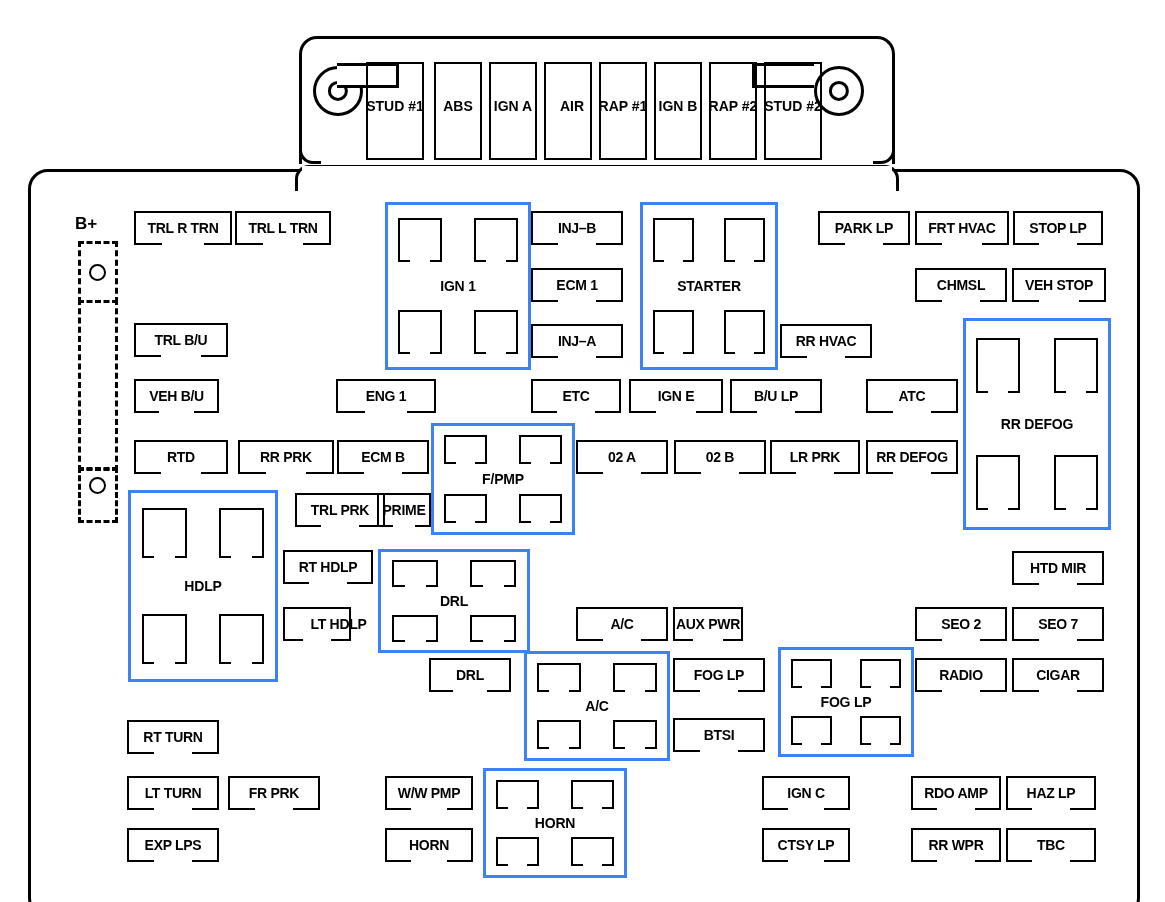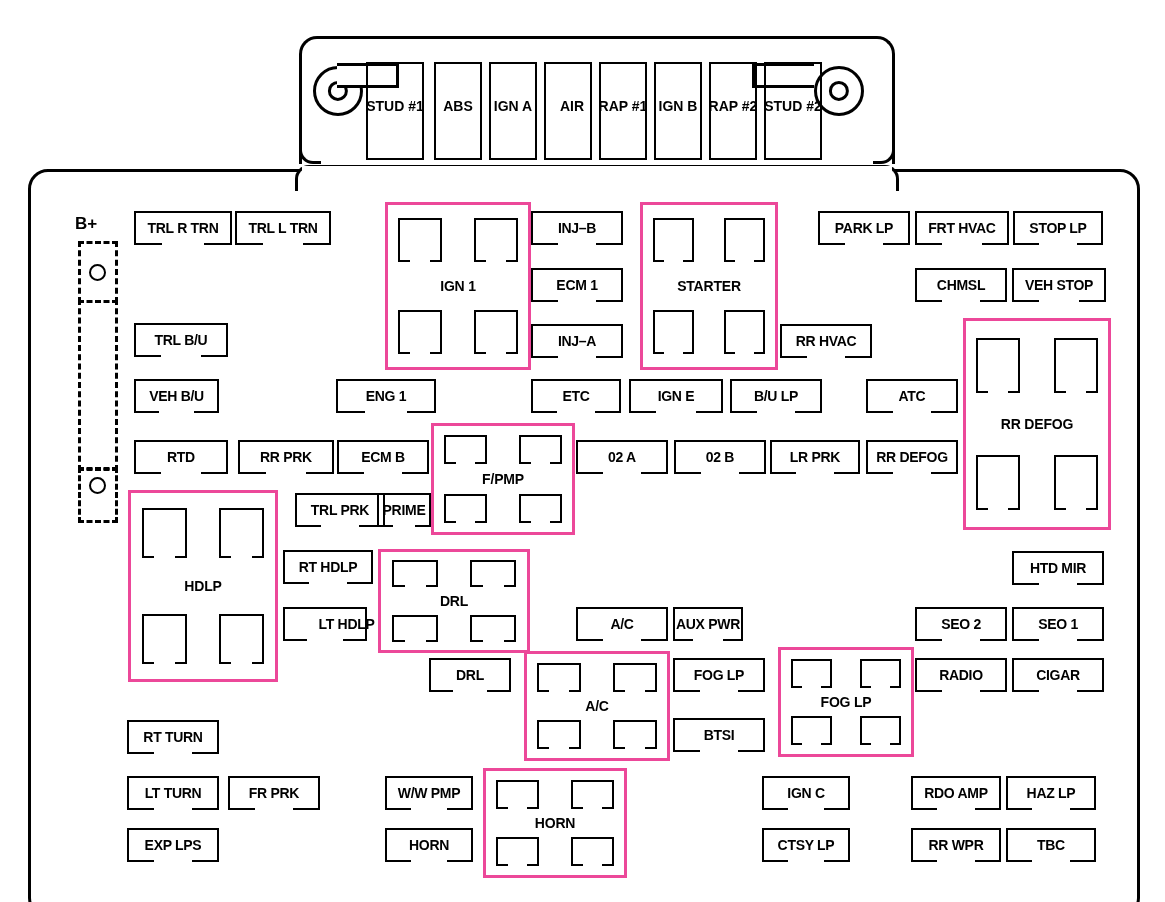--- a/index.html
+++ b/index.html
@@ -84,21 +84,21 @@
     content:"";
     position:absolute;
     left:28%;
     width:44%;
     bottom:-2.5px;
     height:2.5px;
     background:#fff;
   }
 
   .relay{
-    border:3px solid #ec4899;
+    border:3px solid #3b82f6;
   }
   .relay .rlabel{
     position:absolute;
     left:0;right:0;
     top:50%;
     transform:translateY(-50%);
     text-align:center;
     font-size:14px;
     font-weight:bold;
     letter-spacing:-0.2px;
@@ -311,21 +311,21 @@
       <div class="fuse" style="left: 235px; top: 183px; width: 96px; height: 34px;">TRL L TRN</div>
       <div class="fuse" style="left: 134px; top: 295px; width: 94px; height: 34px;">TRL B/U</div>
       <div class="fuse" style="left: 134px; top: 351px; width: 85px; height: 34px;">VEH B/U</div>
       <div class="fuse" style="left: 336px; top: 351px; width: 100px; height: 34px;">ENG 1</div>
       <div class="fuse" style="left: 134px; top: 412px; width: 94px; height: 34px;">RTD</div>
       <div class="fuse" style="left: 238px; top: 412px; width: 96px; height: 34px;">RR PRK</div>
       <div class="fuse" style="left: 337px; top: 412px; width: 92px; height: 34px;">ECM B</div>
       <div class="fuse" style="left: 295px; top: 465px; width: 90px; height: 34px; text-align: right;">TRL PRK</div>
       <div class="fuse" style="left: 377px; top: 465px; width: 54px; height: 34px; font-size: 14px;">PRIME</div>
       <div class="fuse" style="left: 283px; top: 522px; width: 90px; height: 34px;">RT HDLP</div>
-      <div class="fuse" style="left: 283px; top: 579px; width: 84px; height: 34px; padding-left: 43px;">LT HDLP</div>
+      <div class="fuse" style="left: 283px; top: 579px; width: 68px; height: 34px; padding-left: 43px;">LT HDLP</div>
       <div class="fuse" style="left: 429px; top: 630px; width: 82px; height: 34px;">DRL</div>
       <div class="fuse" style="left: 531px; top: 183px; width: 92px; height: 34px;">INJ–B</div>
       <div class="fuse" style="left: 531px; top: 240px; width: 92px; height: 34px;">ECM 1</div>
       <div class="fuse" style="left: 531px; top: 296px; width: 92px; height: 34px;">INJ–A</div>
       <div class="fuse" style="left: 531px; top: 351px; width: 90px; height: 34px;">ETC</div>
       <div class="fuse" style="left: 629px; top: 351px; width: 94px; height: 34px;">IGN E</div>
       <div class="fuse" style="left: 730px; top: 351px; width: 92px; height: 34px;">B/U LP</div>
       <div class="fuse" style="left: 576px; top: 412px; width: 92px; height: 34px;">02 A</div>
       <div class="fuse" style="left: 674px; top: 412px; width: 92px; height: 34px;">02 B</div>
       <div class="fuse" style="left: 770px; top: 412px; width: 90px; height: 34px;">LR PRK</div>
@@ -336,21 +336,21 @@
       <div class="fuse" style="left: 915px; top: 183px; width: 94px; height: 34px;">FRT HVAC</div>
       <div class="fuse" style="left: 1013px; top: 183px; width: 90px; height: 34px;">STOP LP</div>
       <div class="fuse" style="left: 915px; top: 240px; width: 92px; height: 34px;">CHMSL</div>
       <div class="fuse" style="left: 1012px; top: 240px; width: 94px; height: 34px;">VEH STOP</div>
       <div class="fuse" style="left: 576px; top: 579px; width: 92px; height: 34px;">A/C</div>
       <div class="fuse" style="left: 673px; top: 579px; width: 70px; height: 34px;">AUX PWR</div>
       <div class="fuse" style="left: 673px; top: 630px; width: 92px; height: 34px;">FOG LP</div>
       <div class="fuse" style="left: 673px; top: 690px; width: 92px; height: 34px;">BTSI</div>
       <div class="fuse" style="left: 1012px; top: 523px; width: 92px; height: 34px;">HTD MIR</div>
       <div class="fuse" style="left: 915px; top: 579px; width: 92px; height: 34px;">SEO 2</div>
-      <div class="fuse" style="left: 1012px; top: 579px; width: 92px; height: 34px;">SEO 1</div>
+      <div class="fuse" style="left: 1012px; top: 579px; width: 92px; height: 34px;">SEO 7</div>
       <div class="fuse" style="left: 915px; top: 630px; width: 92px; height: 34px;">RADIO</div>
       <div class="fuse" style="left: 1012px; top: 630px; width: 92px; height: 34px;">CIGAR</div>
       <div class="fuse" style="left: 127px; top: 692px; width: 92px; height: 34px;">RT TURN</div>
       <div class="fuse" style="left: 127px; top: 748px; width: 92px; height: 34px;">LT TURN</div>
       <div class="fuse" style="left: 228px; top: 748px; width: 92px; height: 34px;">FR PRK</div>
       <div class="fuse" style="left: 127px; top: 800px; width: 92px; height: 34px;">EXP LPS</div>
       <div class="fuse" style="left: 385px; top: 748px; width: 88px; height: 34px;">W/W PMP</div>
       <div class="fuse" style="left: 385px; top: 800px; width: 88px; height: 34px;">HORN</div>
       <div class="fuse" style="left: 762px; top: 748px; width: 88px; height: 34px;">IGN C</div>
       <div class="fuse" style="left: 762px; top: 800px; width: 88px; height: 34px;">CTSY LP</div>

